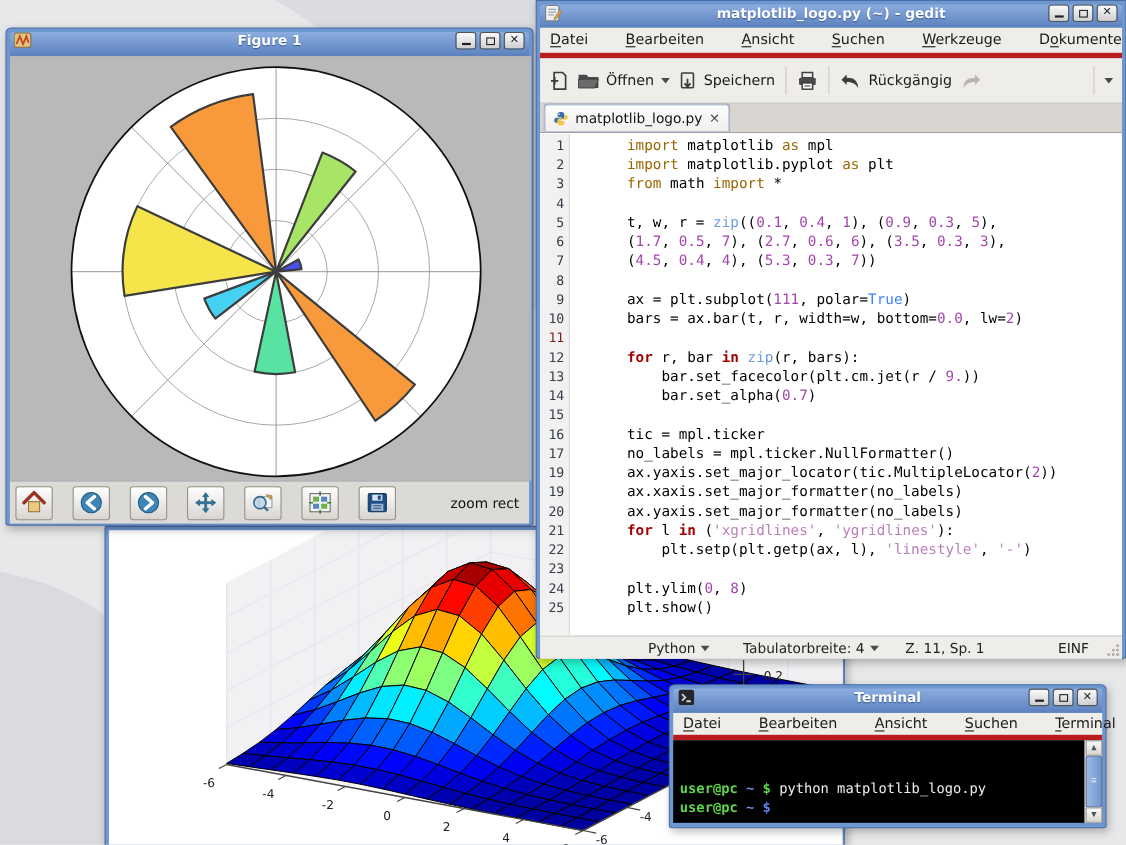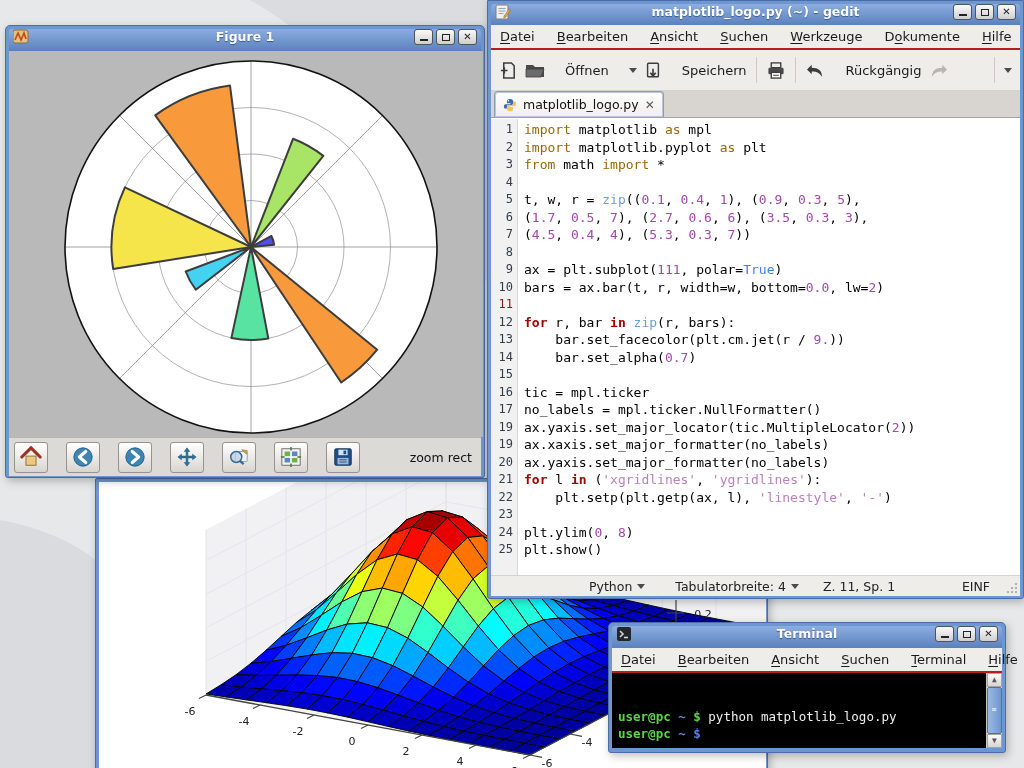--- a/index.html
+++ b/index.html
@@ -8,50 +8,50 @@
 
   
   .window { position:absolute; background:#6e96cf; border:1px solid #4a6da8; border-radius:5px 5px 3px 3px; padding:3px; box-shadow:2px 3px 8px rgba(0,0,0,.25); }
   .titlebar { position:relative; height:22px; background:linear-gradient(#8cade0,#5b81bd); border-radius:3px 3px 0 0; display:flex; align-items:flex-start; padding:0 4px; }
   .titlebar .title { position:absolute; left:0; right:0; text-align:center; font-size:12.5px; font-weight:bold; color:#fff; text-shadow:0 1px 1px #39588c; }
   .win-icon { width:16px; height:16px; z-index:2; }
   .winbtns { margin-left:auto; display:flex; gap:3px; z-index:2; }
   .wbtn { width:19px; height:16px; border:1px solid #4f5458; border-radius:3px; background:linear-gradient(#fafafa,#cfcfcf); display:flex; align-items:center; justify-content:center; font-size:10px; font-weight:bold; color:#222; line-height:1; }
   .wbtn .min-glyph { display:block; width:8px; height:7px; border-bottom:2px solid #222; }
   .wbtn .max-glyph { display:block; width:8px; height:7px; border:1.5px solid #222; }
-  .menubar { display:flex; gap:4px; background:#efedea; border-bottom:2px solid #b91c1c; font-size:13px; color:#1a1a1a; align-items:center; }
+  .menubar { display:flex; gap:16px; background:#efedea; border-bottom:5px solid #b91c1c; font-size:13px; color:#1a1a1a; align-items:center; }
   .menu-item { padding:4px 9px; }
   .menu-item u { text-underline-offset:2px; }
 
   
   #figure1 { left:5px; top:25px; width:480px; height:453px; z-index:20; }
   #fig1-canvas { width:474px; height:386px; background:#b9b9b9; position:relative; }
   #fig1-toolbar { height:39px; background:#dcdad6; border-top:1px solid #b9b6b0; display:flex; align-items:center; gap:18px; padding:0 5px; }
   .tbtn { width:34px; height:31px; border:1px solid #96938c; border-radius:3px; background:linear-gradient(#ffffff,#d8d5d0); display:flex; align-items:center; justify-content:center; }
   #fig1-status { margin-left:auto; font-size:12.5px; color:#111; padding-right:4px; }
 
   
   #fig3d { left:95px; top:478px; width:673px; height:300px; z-index:5; border-radius:2px; }
   #fig3d-body { width:667px; height:294px; background:#ffffff; }
 
   
   #gedit { left:487px; top:0; width:537px; height:599px; z-index:30; border-radius:0 0 3px 3px; }
   #gedit .titlebar { height:21px; }
   #gedit-toolbar { height:41px; background:#efedea; border-bottom:1px solid #d6d3cd; display:flex; align-items:center; gap:7px; padding:0 8px; font-size:13px; color:#1a1a1a; }
   .tb-sep { width:1px; height:26px; background:#cdcac4; margin:0 2px; }
-  .tb-group { display:flex; align-items:center; gap:20px; }
+  .tb-group { display:flex; align-items:center; gap:6px; }
   .chev { width:0; height:0; border-left:4px solid transparent; border-right:4px solid transparent; border-top:5px solid #4a4a4a; display:inline-block; }
   #gedit-tabbar { height:27px; background:#d8d5d1; border-bottom:1px solid #a5a29c; display:flex; align-items:flex-end; padding-left:3px; }
   #gedit-tab { height:26px; display:flex; align-items:center; gap:6px; background:linear-gradient(#fdfdfd,#f1efec); border:1px solid #8f9bb0; border-bottom:none; border-radius:4px 4px 0 0; padding:0 8px; font-size:12.5px; color:#111; box-shadow:0 0 0 1px #b9c6dd inset; }
   #gedit-tab .close-x { color:#555; font-size:12px; font-weight:bold; }
   #gedit-editor { height:457px; display:flex; background:#fff; border-top:1px solid #fff; }
   #gedit-gutter { width:27px; background:#f1f1f1; border-right:1px solid #d8d8d8; text-align:right; padding:2px 4px 0 0; font-family:"DejaVu Sans Mono","Liberation Mono",monospace; font-size:12px; color:#333c4a; }
   #gedit-gutter div { height:17.5px; line-height:17.5px; }
   #gedit-gutter div.cur { font-weight:normal; color:#7f1d1d; }
-  #gedit-code { flex:1; padding:2px 0 0 6px; font-family:"DejaVu Sans Mono","Liberation Mono",monospace; font-size:13px; white-space:pre; overflow:hidden; }
+  #gedit-code { flex:1; padding:2px 0 0 6px; font-family:"DejaVu Sans Mono","Liberation Mono",monospace; font-size:13px; white-space:pre; overflow:hidden;margin-left:46px; }
   .code-line { height:17.5px; line-height:17.5px; }
   .tok-c { color:#000; }
   .tok-kw { color:#9a6604; }
   .tok-fl { color:#a40000; font-weight:bold; }
   .tok-num { color:#a347ab; }
   .tok-bi { color:#6d9ed8; }
   .tok-str { color:#bb80bb; }
   .tok-bool { color:#3b82f6; }
   #gedit-statusbar { height:21px; background:#efedea; border-top:1px solid #d6d3cd; display:flex; align-items:center; font-size:12.5px; color:#222; padding:0 6px; position:relative; }
   .sb-combo { display:flex; align-items:center; gap:5px; padding:1px 6px; }

